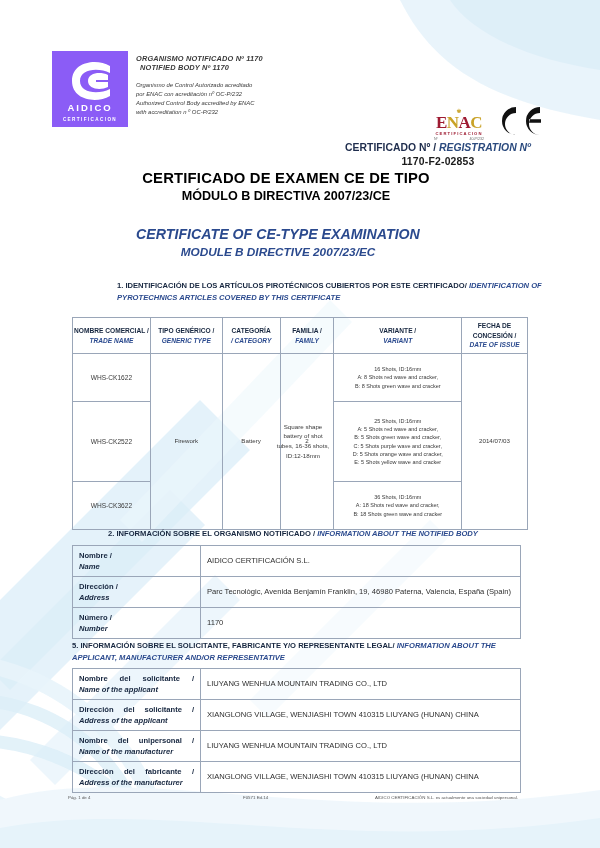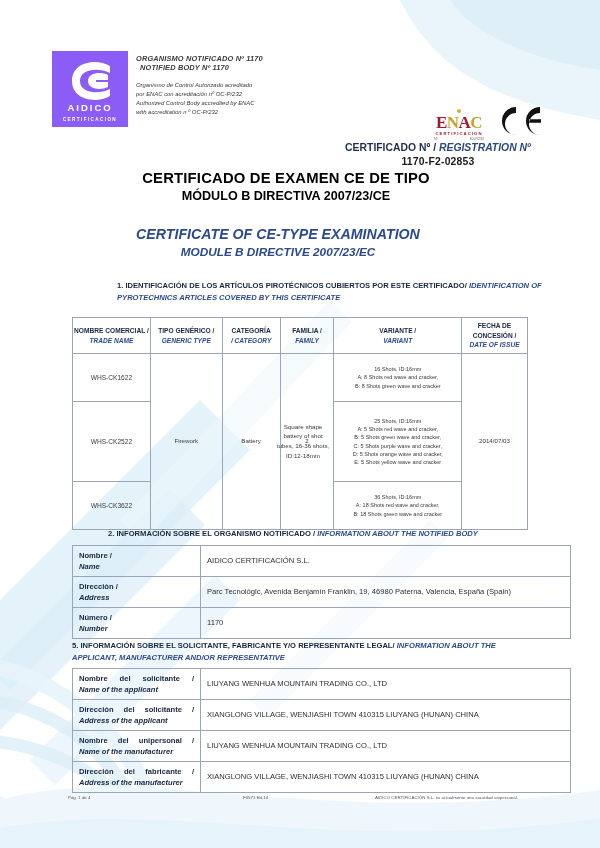--- a/index.html
+++ b/index.html
@@ -91,21 +91,21 @@
   #articles th {
     height:36px; text-align:center; font-size:6.6px; font-weight:bold;
     color:#16263f; line-height:1.5; padding:2px 1px;
   }
   #articles th em { font-style:italic; color:#2b4a8e; display:block; }
   #articles td { text-align:center; font-size:6.2px; color:#3a3a3a; padding:3px 2px; line-height:1.45; }
   #articles td.trade { font-size:6.6px; }
   #articles td.variant { font-size:5.5px; line-height:1.5; padding:3px 3px; }
 
   
-  .info { width:499px; left:72px; }
+  .info { width:449px; left:72px; }
   .info td { font-size:7.6px; padding:4px 6px; }
   .info td.lbl { width:128px; color:#16263f; font-weight:bold; line-height:1.45; }
   .info td.lbl em { font-style:italic; display:block; font-weight:bold; }
   .info td.val { color:#2e2e2e; line-height:1.5; }
   .info td.val.just { text-align:justify; }
 
   #tbl-body { top:545px; }
   #tbl-body td { height:20px; }
   #tbl-applicant { top:668px; }
   #tbl-manufacturer { top:730px; }

